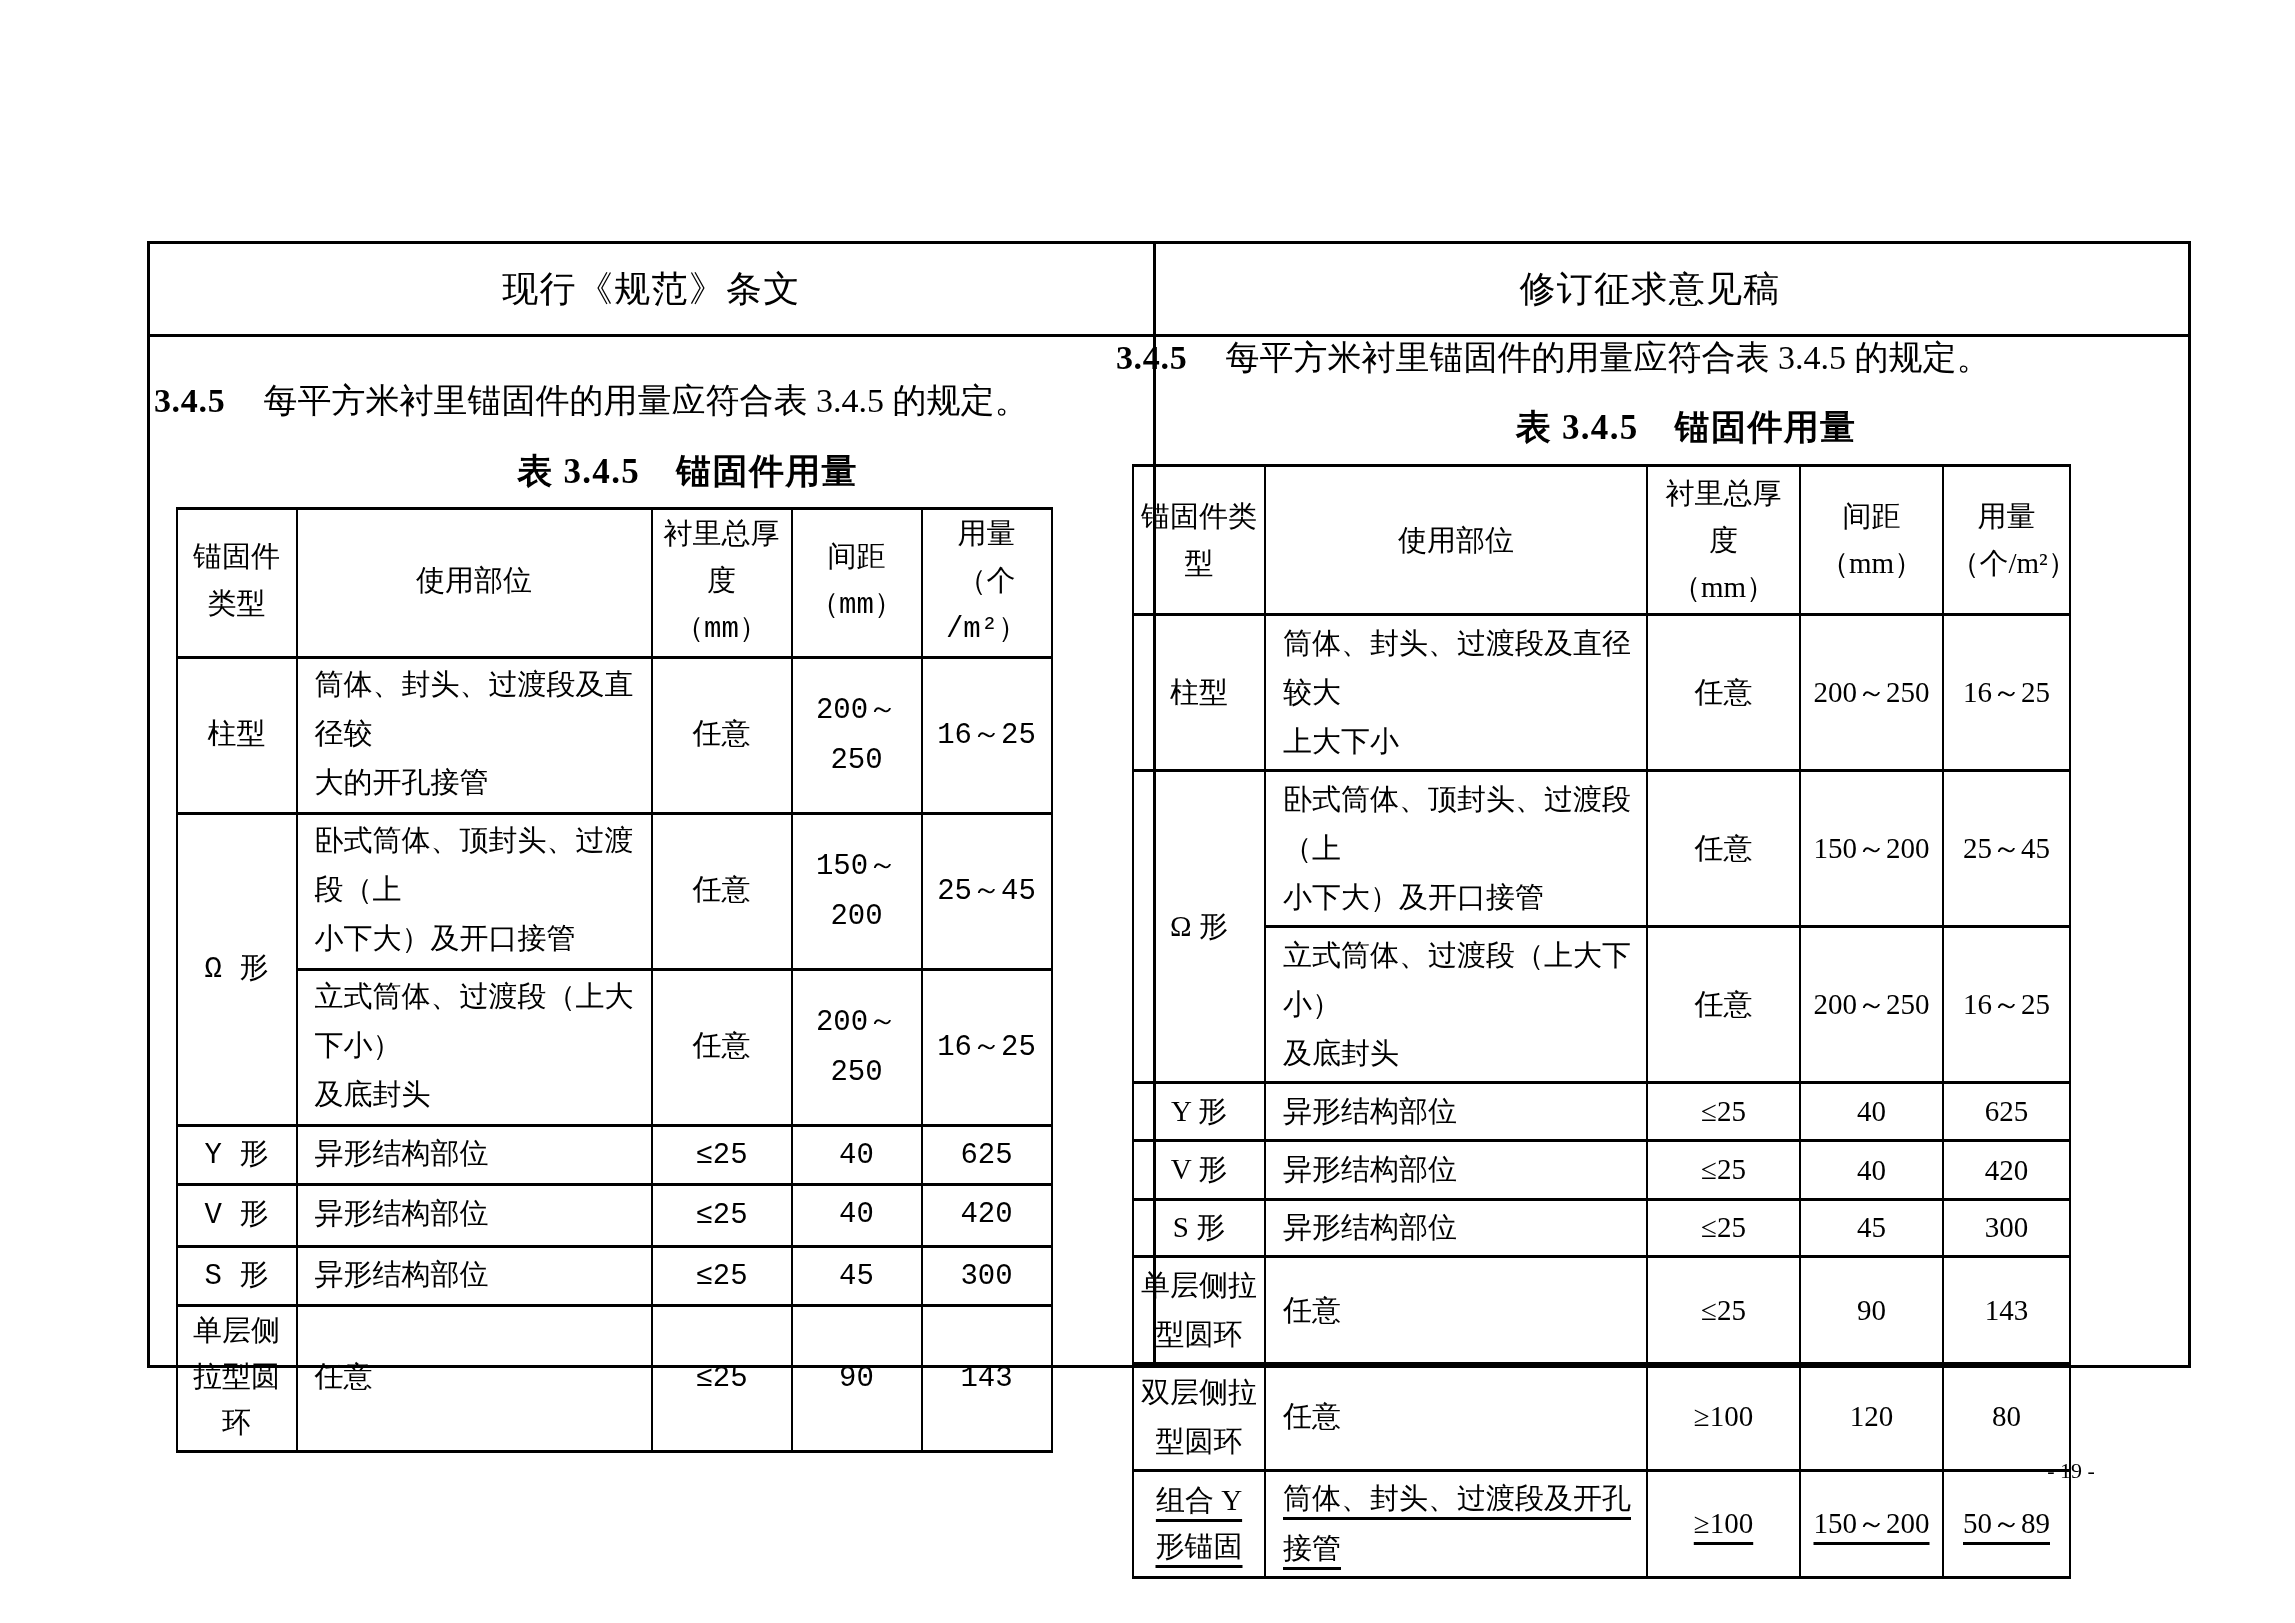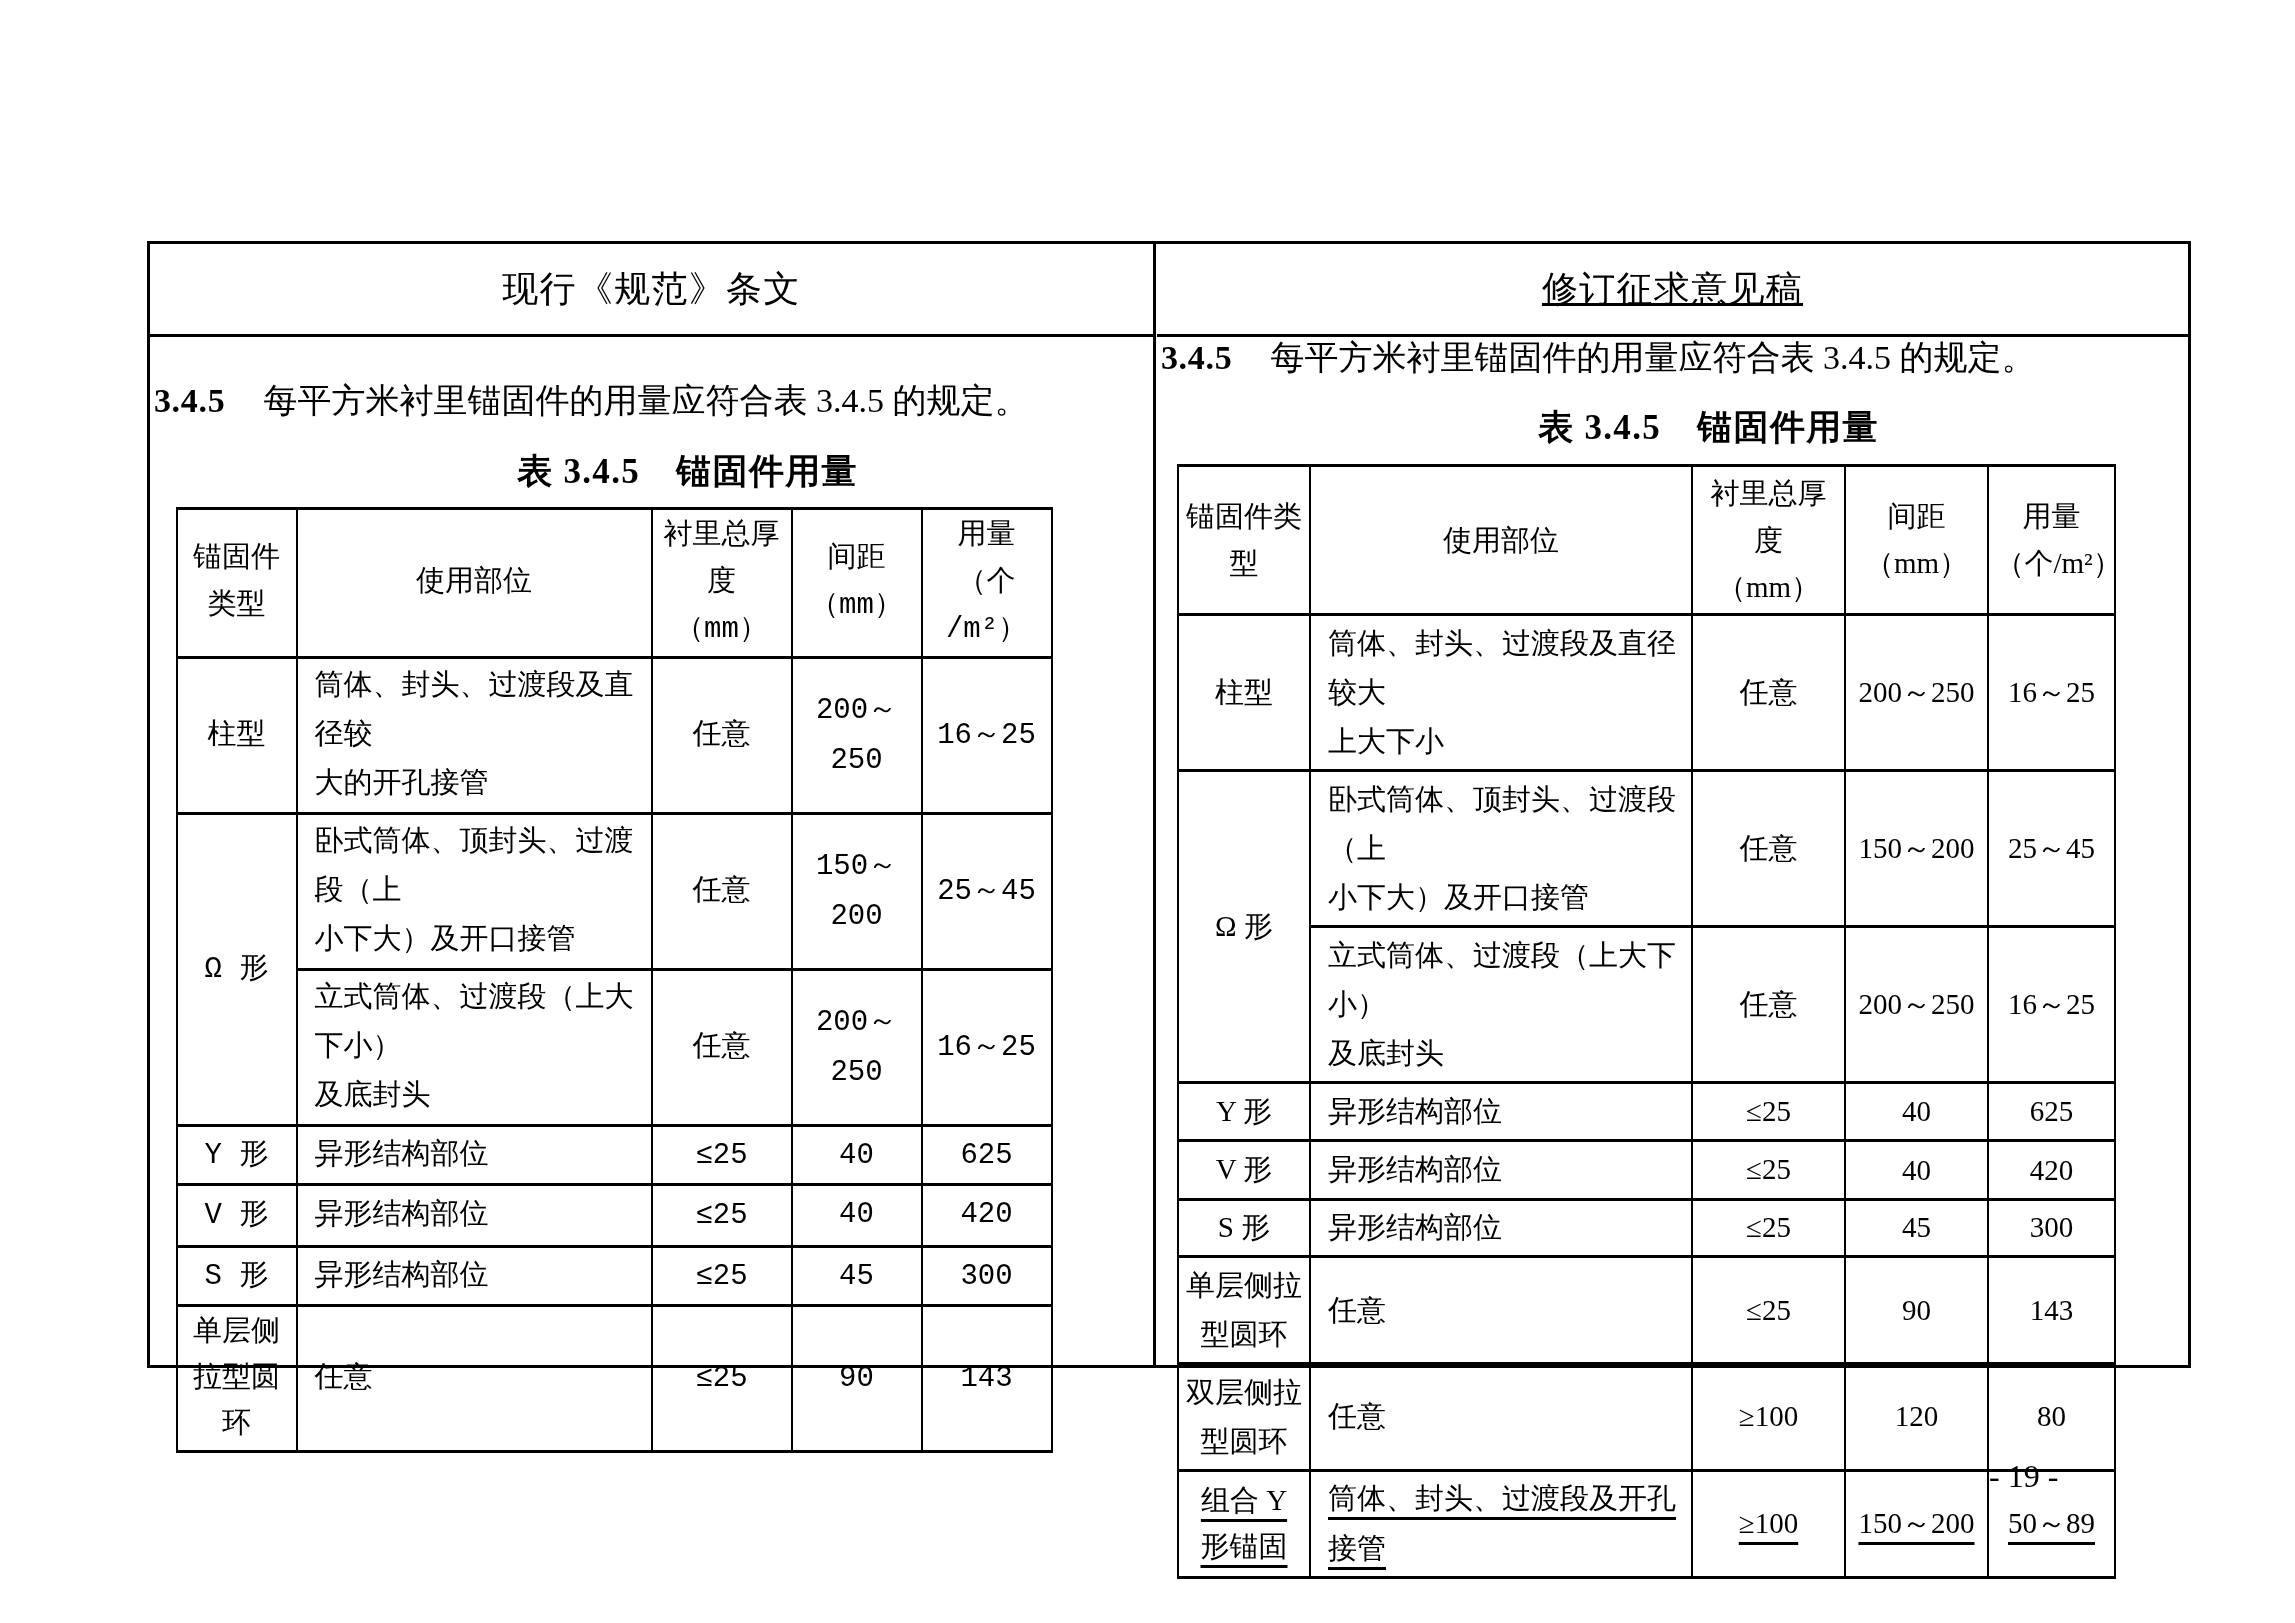--- a/index.html
+++ b/index.html
@@ -7,21 +7,21 @@
     width:2295px; height:1623px; background:#ffffff; color:#000;
     font-family:"Liberation Serif","DejaVu Serif",serif;
     position:relative; overflow:hidden;
   }
   .frame {
     position:absolute; left:147px; top:241px; width:2044px; height:1127px;
     border:3.9px solid #000; box-sizing:border-box;
   }
   .col { position:absolute; top:0; bottom:0; }
   .col-left  { left:0; width:1003px; border-right:3.9px solid #000; }
-  .col-right { left:1007px; right:0;text-decoration:underline; }
+  .col-right { left:962px; right:0; }
   .band {
     height:90px; border-bottom:3.9px solid #000;
     display:flex; align-items:center; justify-content:center;
     font-size:36px; letter-spacing:1.3px;
   }
   .clause { position:absolute; left:3.9px; right:15.7px; font-size:34px; line-height:1.3; }
   .col-left  .clause { top:135px; }
   .col-right .clause { top:92px; }
   .clause-no { font-weight:bold; margin-right:38px; letter-spacing:0.7px; }
   .tbl-title {
@@ -44,21 +44,21 @@
   td.c1 { padding:2.6px 1.3px; }
   td.tight { line-height:1.58; }
   td.vt { vertical-align:top; padding-top:3.9px; }
   tr.u-row td {
     text-decoration:underline;
     text-decoration-thickness:3.3px;
     text-underline-offset:8.5px;
   }
   .pageno {
     position:absolute; left:1989px; top:1458px; width:164px;
-    text-align:left; font-size:32px;
+    text-align:center; font-size:22px;
   }
 </style>
 </head>
 <body>
 
 <div class="frame">
 
   <div class="col col-left">
     <div class="band">
       <span>现行《规范》条文</span>

